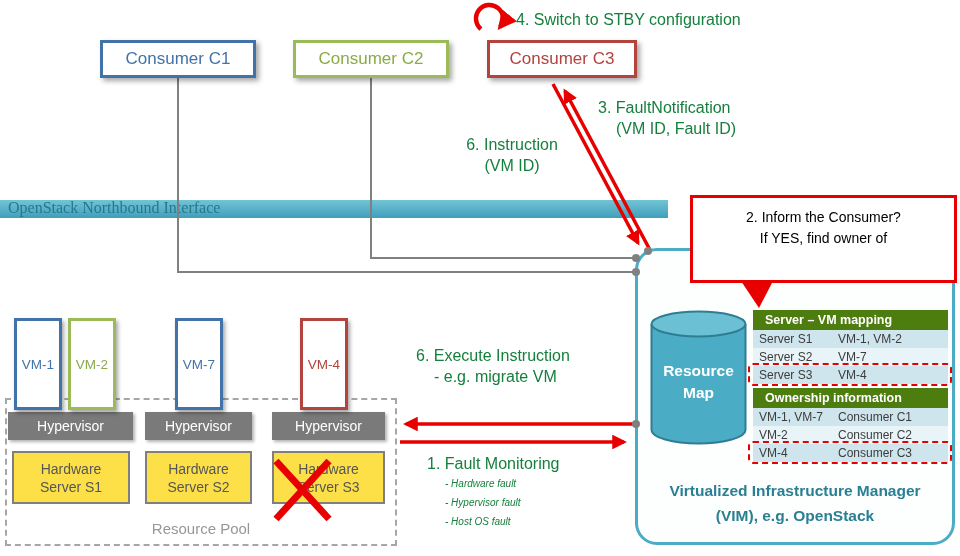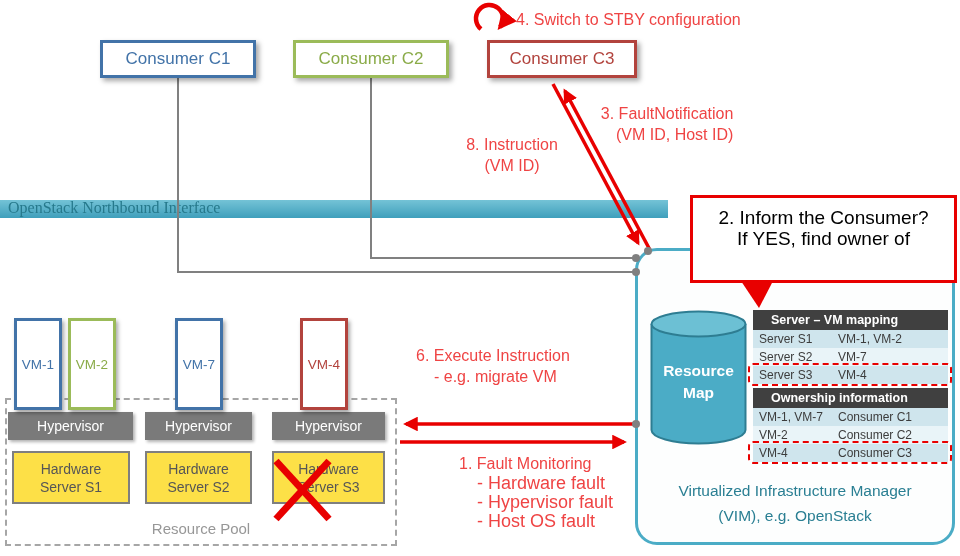--- a/index.html
+++ b/index.html
@@ -18,57 +18,57 @@
 
   
   .consumer { top: 40px; height: 38px; background: #fff; border: 3px solid; text-align: center;
               font-size: 17px; line-height: 31px; box-shadow: 3px 3px 5px rgba(0,0,0,.35);
               white-space: nowrap; z-index: 2; }
   .c-blue  { border-color: #4273a8; color: #4273a8; }
   .c-green { border-color: #9bbb59; color: #8aab48; }
   .c-red   { border-color: #b2433d; color: #b2433d; }
 
   
-  .note { color: #ef4444; font-size: 16px; line-height: 21px; white-space: nowrap; z-index: 4; }
+  .note { color: #15803d; font-size: 16px; line-height: 21px; white-space: nowrap; z-index: 4; }
   .note .ind { display: block; margin-left: 18px; }
-  .note-small { font-size: 18px; line-height: 19px; }
+  .note-small { font-size: 10px; line-height: 19px; font-style: italic; }
 
   
   .pool { left: 5px; top: 398px; width: 392px; height: 148px; border: 2px dashed #a6a6a6; z-index: 1; }
   .pool-label { left: 5px; top: 520px; width: 392px; text-align: center; color: #979797; font-size: 15px; z-index: 2; }
   .vm { top: 318px; width: 48px; height: 92px; background: #fff; border: 3px solid; z-index: 3;
         display: flex; align-items: center; justify-content: center; font-size: 13.5px;
         box-shadow: 2px 3px 4px rgba(0,0,0,.35); }
   .hyp { top: 412px; height: 28px; background: #7a7a7a; color: #fff; font-size: 14px; text-align: center;
          line-height: 28px; box-shadow: 2px 2px 3px rgba(0,0,0,.3); z-index: 2; }
   .hw  { top: 451px; height: 53px; background: #fde047; border: 2px solid #7f7f7f; color: #565656;
          font-size: 14px; text-align: center; line-height: 18px; padding-top: 7px; z-index: 2; }
 
   
   .vim-box { left: 635px; top: 248px; width: 320px; height: 297px; border: 3px solid #4bacc6;
              border-radius: 22px; background: #fdfefe; z-index: 2; }
   .vim-caption { left: 635px; top: 478px; width: 320px; text-align: center; color: #2a7f93;
-                 font-size: 15.5px; line-height: 25px; z-index: 3; }
+                 font-size: 15.5px; line-height: 25px; z-index: 3; font-weight: bold; }
   .cyl-label { left: 650px; top: 360px; width: 97px; text-align: center; color: #fff; font-weight: bold;
                font-size: 15.5px; line-height: 22px; z-index: 4; }
   .cyl-svg { left: 650px; top: 310px; z-index: 3; position: absolute; }
 
   .tbl { width: 195px; z-index: 3; }
-  .tbl-header { height: 20px; line-height: 20px; background: #404040; color: #fff; font-weight: bold;
-                font-size: 12.5px; padding-left: 18px; white-space: nowrap; }
+  .tbl-header { height: 20px; line-height: 20px; background: #4d7c0f; color: #fff; font-weight: bold;
+                font-size: 12.5px; padding-left: 12px; white-space: nowrap; }
   .tbl-row { height: 18px; line-height: 18px; display: flex; font-size: 12px; color: #3c3c3c; white-space: nowrap; }
   .tbl-row .cA { width: 85px; padding-left: 6px; }
   .tbl-row .cB { flex: 1; }
   .bg-a { background: #cfe5ed; }
   .bg-b { background: #e9f4f8; }
   .hl { border: 2px dashed #e80000; border-radius: 5px; z-index: 5; }
 
   
   .callout { left: 690px; top: 195px; width: 267px; height: 88px; border: 3px solid #e80000;
-             background: #fff; text-align: center; font-size: 19px; line-height: 21px;
+             background: #fff; text-align: center; font-size: 14px; line-height: 21px;
              padding-top: 9px; z-index: 6; color: #000; }
 </style>
 </head>
 <body>
 
 <div class="canvas">
 
   <div class="abs nb-bar"></div>
   <div class="abs nb-label">OpenStack Northbound Interface</div>
 
@@ -76,36 +76,36 @@
     <polyline points="178,78 178,272 636,272" fill="none" stroke="#808080" stroke-width="2"></polyline>
     <polyline points="371,78 371,258 636,258" fill="none" stroke="#808080" stroke-width="2"></polyline>
   </svg>
 
   <div class="abs consumer c-blue" style="left:100px;width:156px;">Consumer C1</div>
   <div class="abs consumer c-green" style="left:293px;width:156px;">Consumer C2</div>
   <div class="abs consumer c-red" style="left:487px;width:150px;">Consumer C3</div>
 
   <div class="abs note" style="left:516px;top:9px;">4. Switch to STBY configuration</div>
 
-  <div class="abs note" style="left:598px;top:103px;text-align:right;">
+  <div class="abs note" style="left:598px;top:97px;">
     <span>3. FaultNotification</span>
-    <span class="ind">(VM ID, Host ID)</span>
+    <span class="ind">(VM ID, Fault ID)</span>
   </div>
 
   <div class="abs note" style="left:452px;top:134px;width:120px;text-align:center;">
-    <span>8. Instruction</span><br>
+    <span>6. Instruction</span><br>
     <span>(VM ID)</span>
   </div>
 
   <div class="abs note" style="left:416px;top:345px;">
     <span>6. Execute Instruction</span>
     <span class="ind">- e.g. migrate VM</span>
   </div>
 
-  <div class="abs note" style="left:427px;top:453px;margin-left:32px;">
+  <div class="abs note" style="left:427px;top:453px;">
     <span>1. Fault Monitoring</span>
     <span class="ind note-small">- Hardware fault</span>
     <span class="ind note-small">- Hypervisor fault</span>
     <span class="ind note-small">- Host OS fault</span>
   </div>
 
   <div class="abs callout">
     <span>2. Inform the Consumer?</span><br>
     <span>If YES, find owner of</span><br>
   </div>

